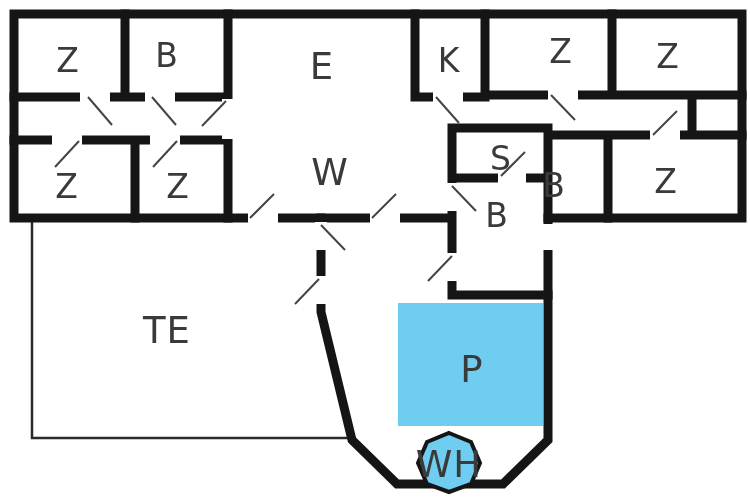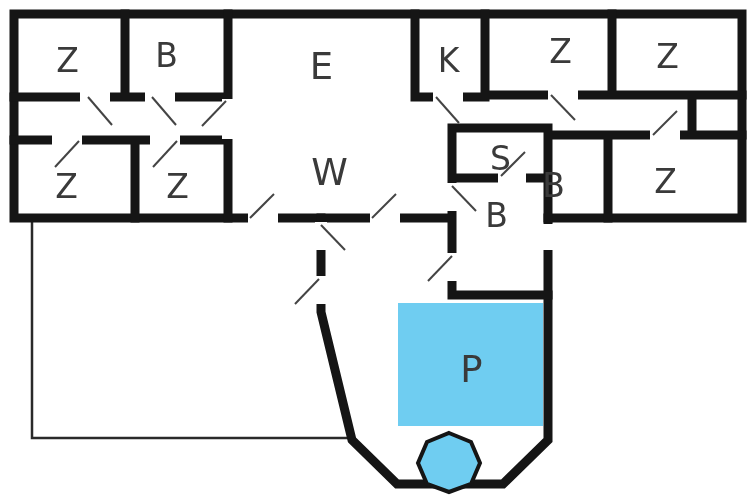--- a/index.html
+++ b/index.html
@@ -105,15 +105,17 @@
   <div class="room-label" style="left:449px;top:60px">K</div>
   <div class="room-label" style="left:561px;top:51px">Z</div>
   <div class="room-label" style="left:668px;top:56px">Z</div>
   <div class="room-label" style="left:67px;top:186px">Z</div>
   <div class="room-label" style="left:178px;top:186px">Z</div>
   <div class="room-label big" style="left:330px;top:172px">W</div>
   <div class="room-label" style="left:501px;top:158px">S</div>
   <div class="room-label" style="left:554px;top:185px">B</div>
   <div class="room-label" style="left:666px;top:181px">Z</div>
   <div class="room-label" style="left:497px;top:215px">B</div>
+  <div class="room-label big" style="left:167px;top:330px">TE</div>
   <div class="room-label big" style="left:472px;top:369px">P</div>
+  <div class="room-label big" style="left:449px;top:464px">WH</div>
 
 </div>
 
 </body></html>

